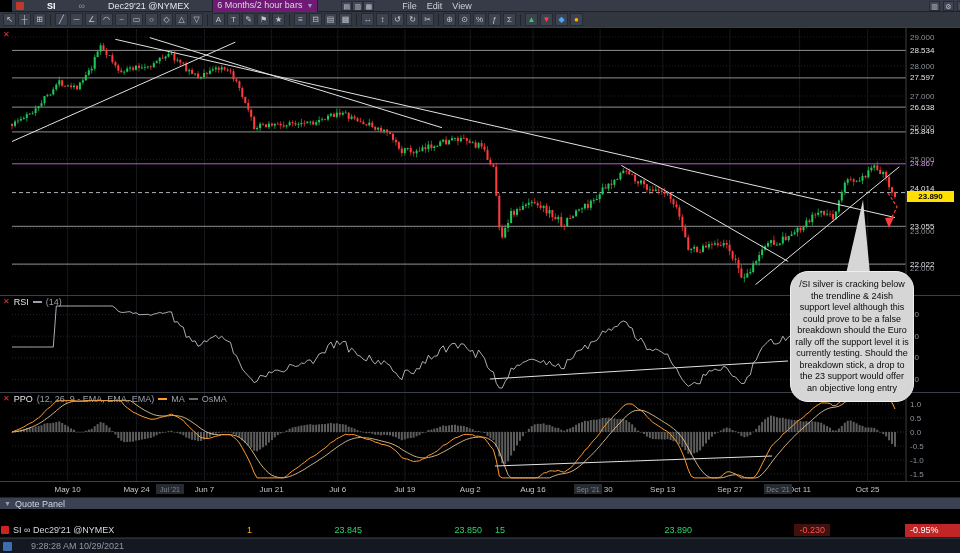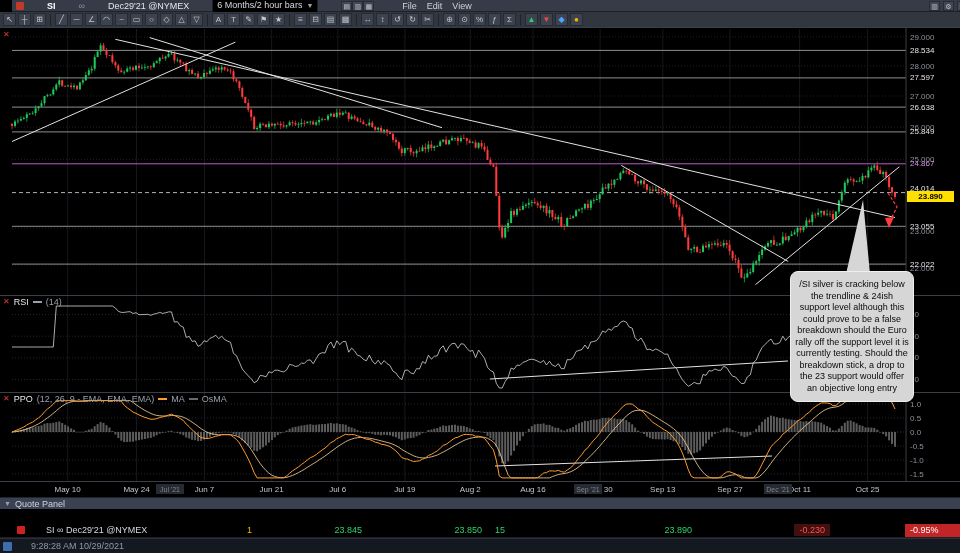--- a/index.html
+++ b/index.html
@@ -8,21 +8,21 @@
   .app{position:relative;width:960px;height:553px;background:#000;overflow:hidden}
 
   
   .menubar{position:absolute;top:0;left:12px;width:960px;height:12px;background:#353b47;
     border-bottom:1px solid #1d2129;display:flex;align-items:center;gap:23px;
     padding:0 4px;font-size:9px;color:#ccd1da;white-space:nowrap}
   .appicon{width:8px;height:8px;background:#c0392b;border-radius:1px;flex:0 0 auto}
   .sym{color:#fff;font-weight:bold}
   .inf{color:#8b91a0}
   .contract{color:#e4e7ec}
-  .tfbox{background:#000000;border:1px solid #1d2129;padding:0 4px;height:14px;
+  .tfbox{background:#701a75;border:1px solid #1d2129;padding:0 4px;height:14px;
     line-height:9px;color:#d6dae2;display:flex;align-items:center;gap:4px}
   .tfbox .dd{color:#9aa2b1;font-size:7px}
   .menu-item{padding:0 5px;cursor:default}
   .mini-ic{width:11px;height:10px;background:#414754;border:1px solid #272b34;color:#b9c0cc;
     font-size:7px;line-height:9px;text-align:center;display:inline-block}
   .mb-right{margin-left:auto;display:flex;gap:3px;align-items:center}
 
   
   .toolbar{position:absolute;top:12px;left:0;width:960px;height:16px;background:#31363f;
     border-bottom:1px solid #3a3f47;display:flex;align-items:center;gap:2px;padding:0 3px}
@@ -45,38 +45,38 @@
   .closex{color:#e03a3a;font-size:8px;line-height:8px;cursor:default}
   .params{color:#9aa0aa}
   .swatch{display:inline-block;width:9px;height:2px;background:#9aa0aa;vertical-align:middle}
   .swatch.orange{background:#ff9b2f}
   .swatch.gray{background:#6a6a6a}
 
   .pricetag{position:absolute;left:907px;top:191px;width:47px;height:11px;background:#ffe000;
     color:#000;font-size:8px;font-weight:bold;line-height:11px;text-align:center;z-index:6}
 
   .callout{position:absolute;left:790px;top:271px;width:124px;background:#d6d6d6;
-    border:1px solid #efefef;border-radius:8px;color:#0a0a0a;font-size:9px;line-height:11.5px;
+    border:1px solid #efefef;border-radius:18px;color:#0a0a0a;font-size:9px;line-height:11.5px;
     text-align:center;padding:7px 4px;z-index:7}
   .callout-tail{position:absolute;left:838px;top:198px;z-index:6}
 
   
   .qtitle{position:absolute;top:497px;left:0;width:960px;height:12px;background:#3a4150;
     border-top:1px solid #20242c;color:#ccd3de;font-size:9px;display:flex;align-items:center;
     gap:4px;padding:0 4px}
   .qtitle .dd{color:#93a0b5;font-size:7px}
   .qhead{position:absolute;top:509px;left:0;width:960px;height:14px;
     background:linear-gradient(180deg,#9a999c 0%,#6f6e72 55%,#57565a 100%);
     display:flex;font-size:9px;color:#0d0d0d;align-items:center}
   .qhead span{display:block;text-align:center}
   .qrow{position:absolute;top:523px;left:0;width:960px;height:15px;background:#000;
     border-bottom:1px solid #1c1f26;display:flex;align-items:center;font-size:9px}
   .c0{width:190px}.c1{width:70px}.c2{width:110px}.c3{width:120px}.c4{width:120px}
   .c5{width:90px}.c6{width:140px}.c7{width:120px}
-  .qrow .inst{display:flex;align-items:center;gap:21px;padding-left:17px;color:#d4d8de}
+  .qrow .inst{display:flex;align-items:center;gap:4px;padding-left:1px;color:#d4d8de}
   .badge{width:8px;height:8px;background:#cc2222;border-radius:1px;flex:0 0 auto}
   .green{color:#27d66a}.amber{color:#ffb400}
   .ralign{text-align:right;padding-right:8px}
   .lalign{text-align:left;padding-left:5px}
   .chgbox{margin-left:auto;margin-right:10px;background:#431010;color:#ff5050;
     padding:0 5px;height:12px;line-height:12px}
   .pctbox{margin-left:auto;background:#c22525;color:#fff;padding:0 5px;height:13px;
     line-height:13px;min-width:55px;}
 
   

